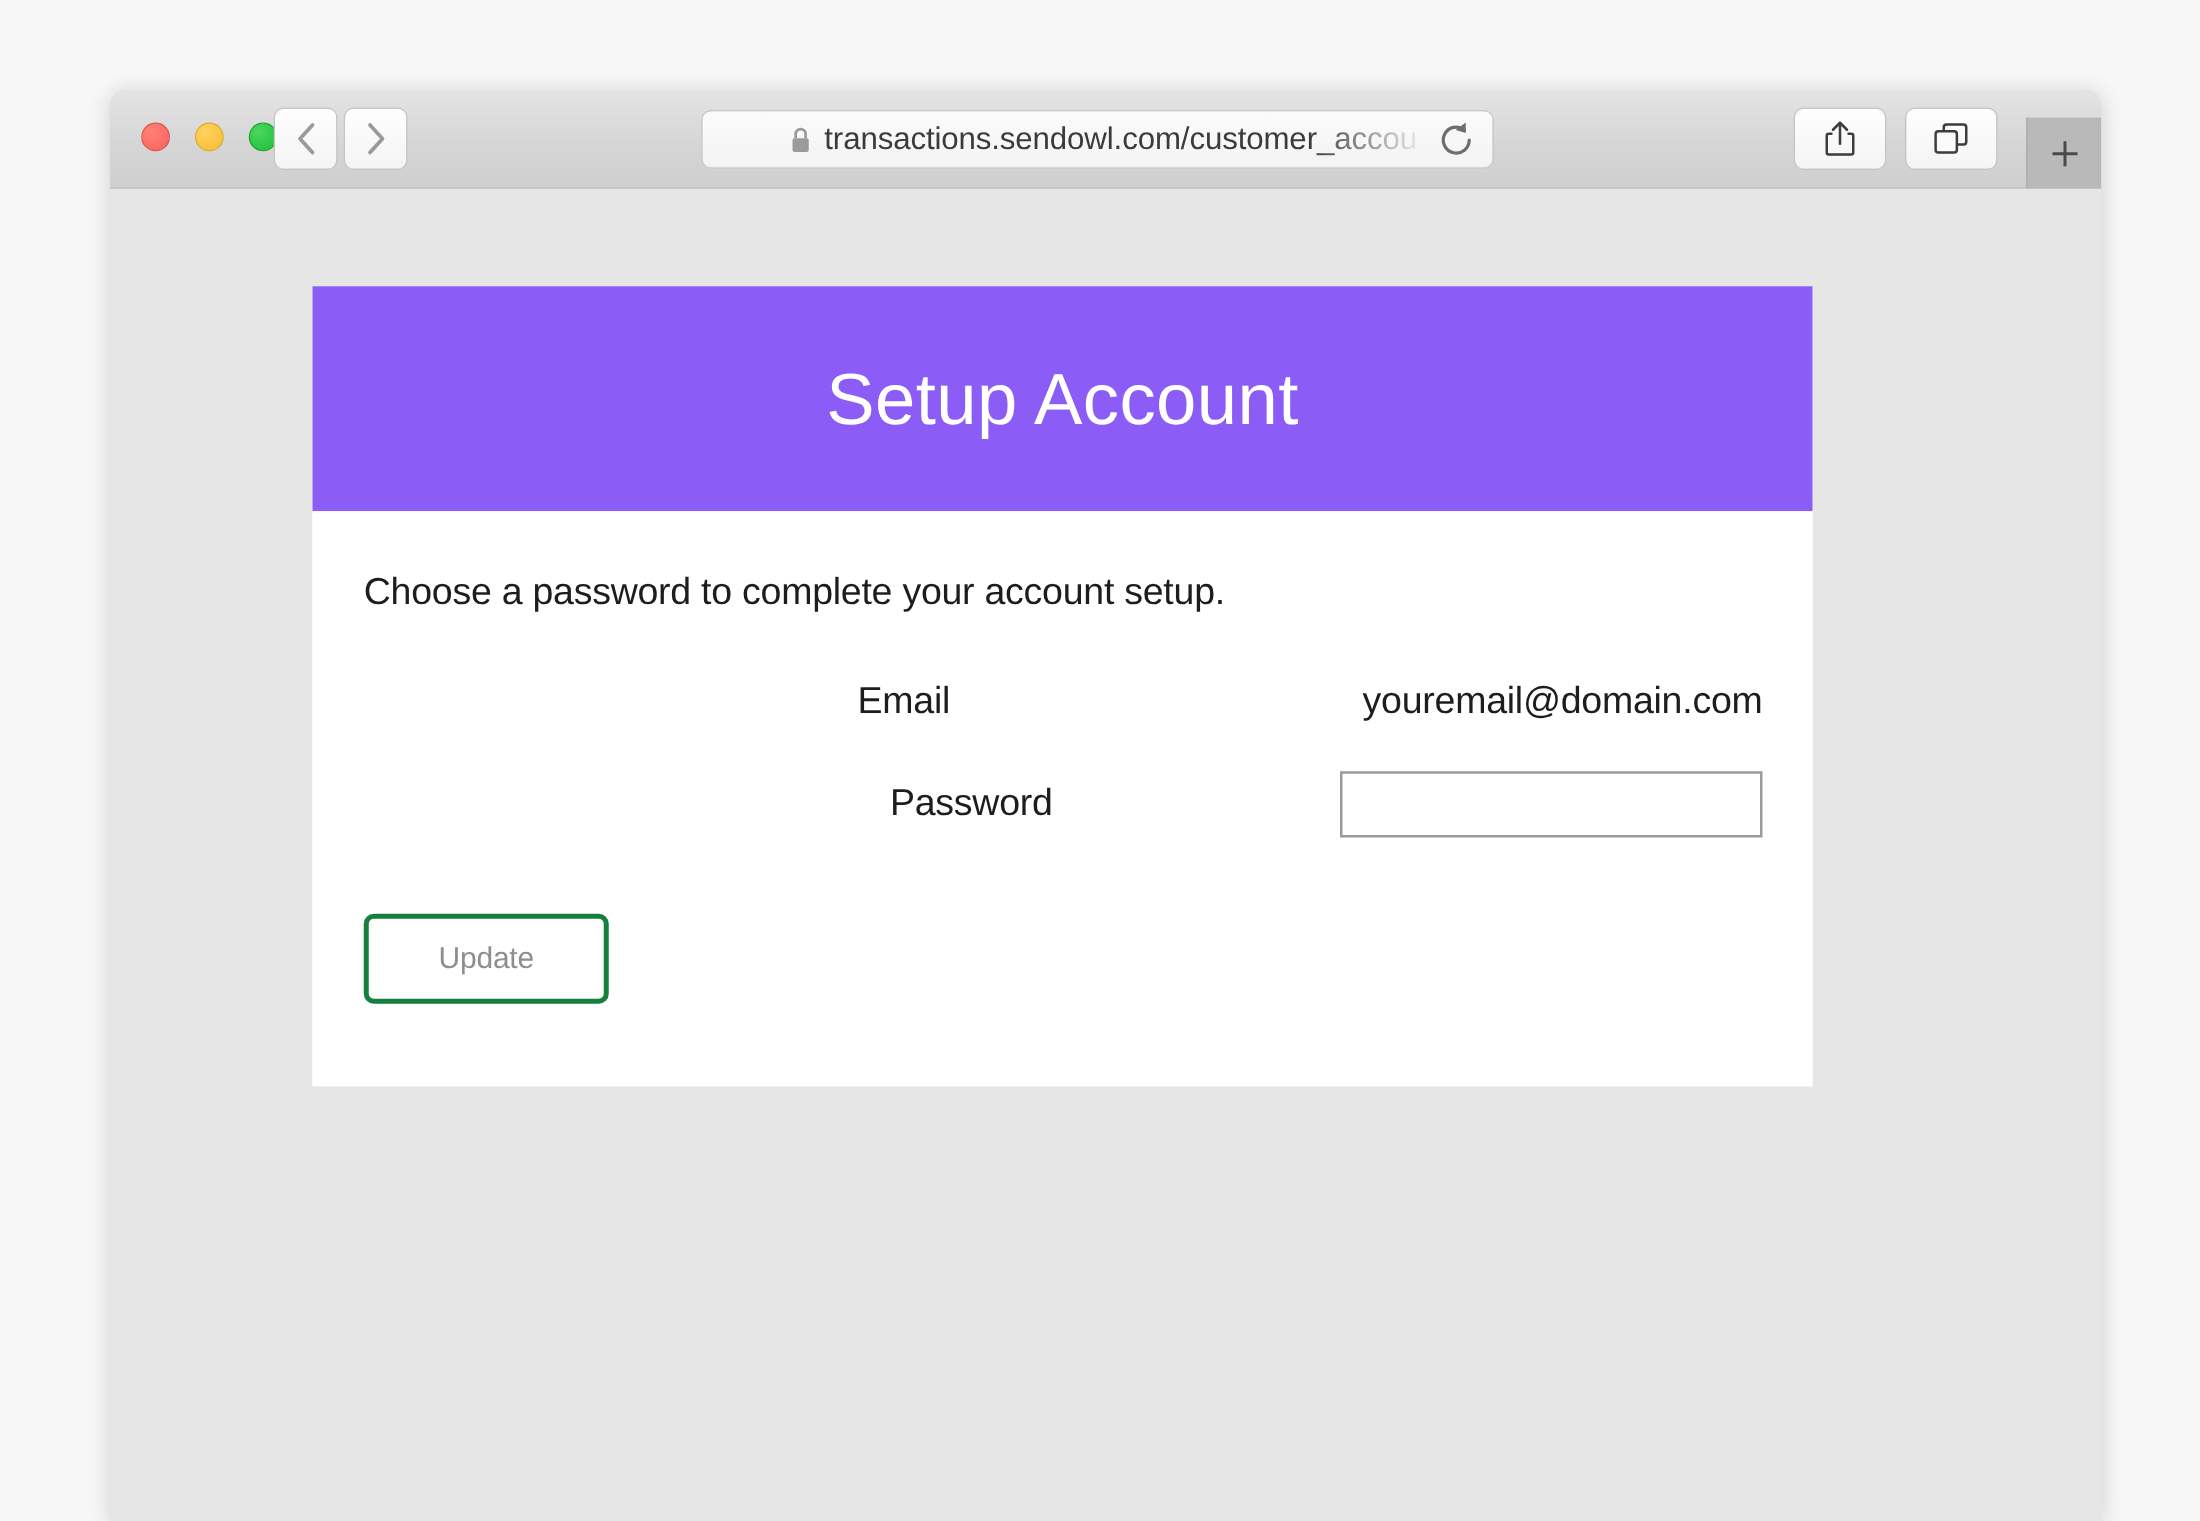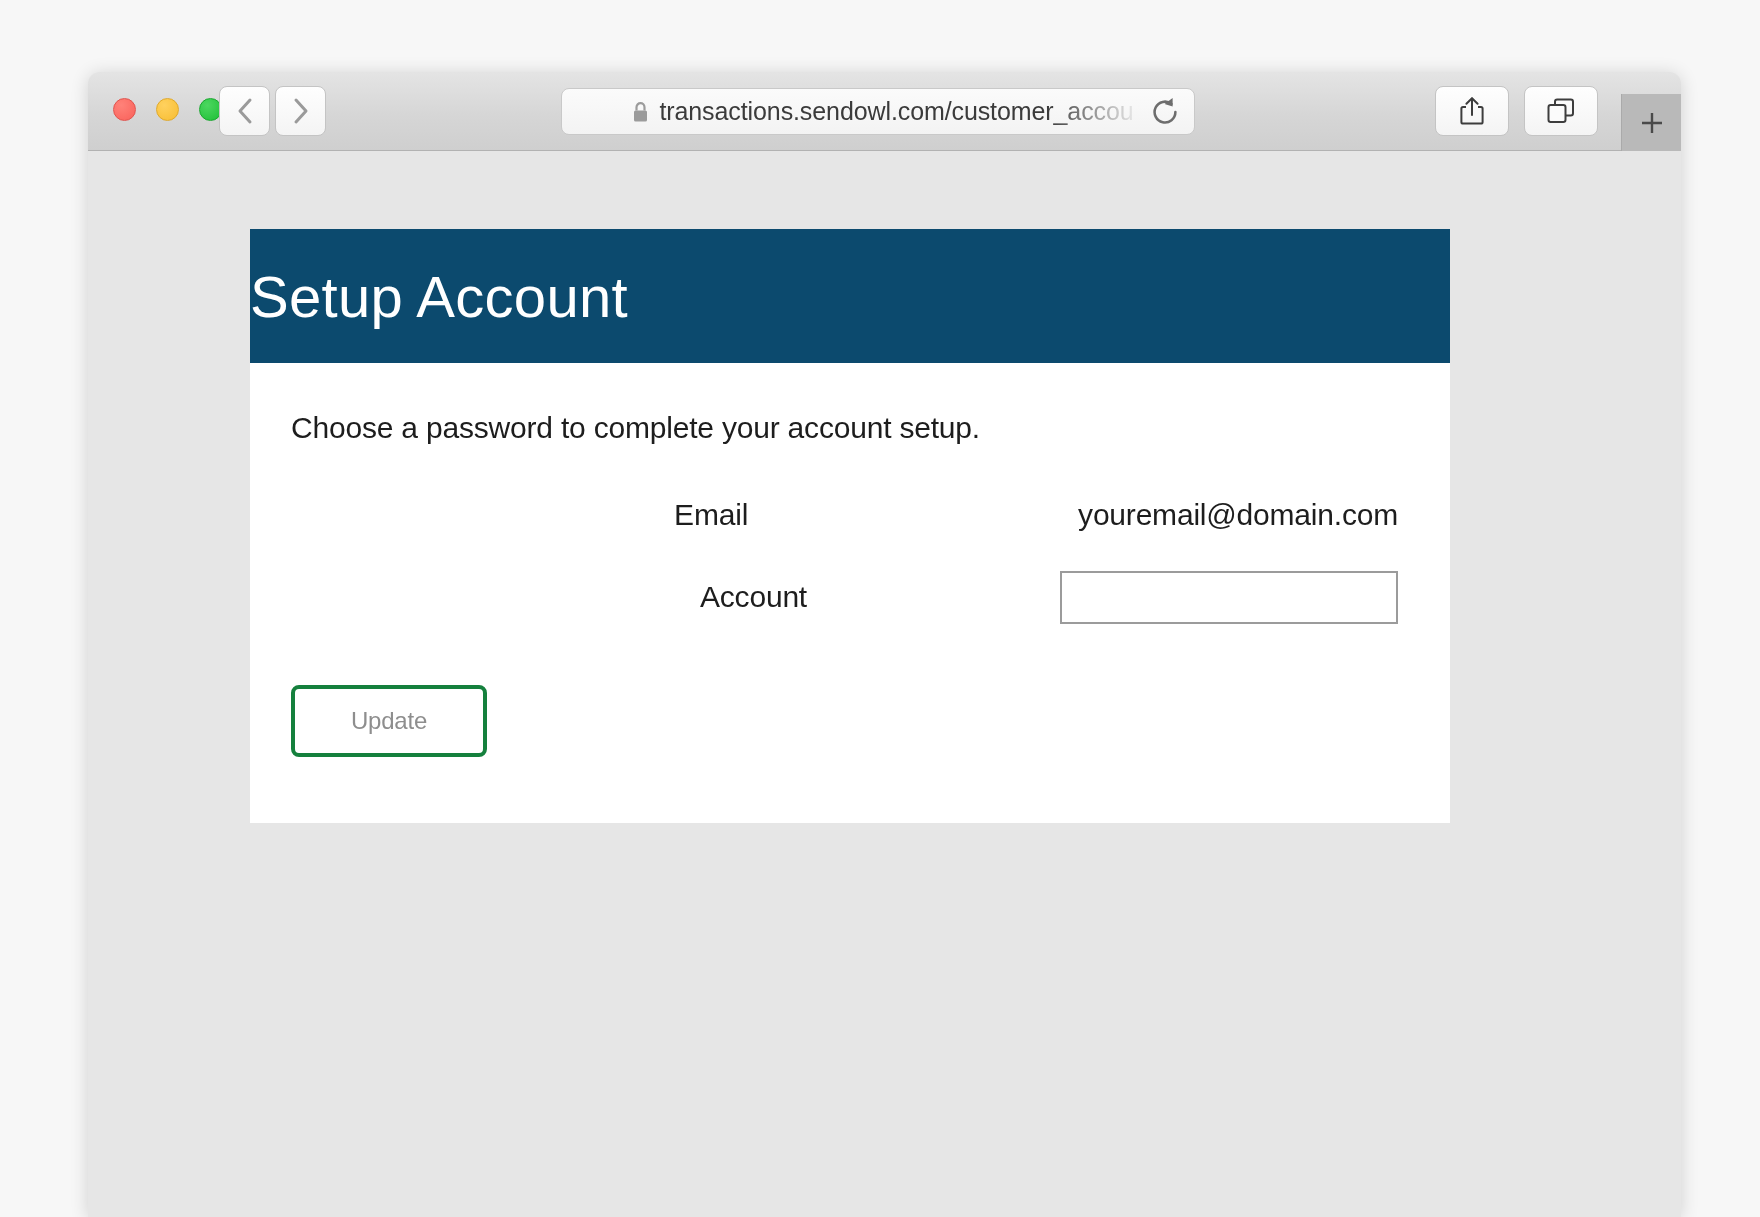--- a/index.html
+++ b/index.html
@@ -159,34 +159,35 @@
 
   .card {
     position: absolute;
     left: 162px;
     top: 78px;
     width: 1200px;
     background: #ffffff;
   }
 
   .card-header {
-    height: 134px;
-    background: #0c4a6e;
-    display: flex;
-    align-items: center;
+    height: 180px;
+    background: #8b5cf6;
+    display: flex;
+    align-items: center;
+    justify-content: center;
   }
   .card-title {
     color: #ffffff;
     font-size: 58px;
     font-weight: 400;
     letter-spacing: 0.3px;
   }
 
   .card-body {
-    padding: 48px 52px 66px 41px;
+    padding: 48px 40px 66px 41px;
     background: #ffffff;
     min-height: 440px;
   }
 
   .lead {
     font-size: 30px;
     color: #1d1d1d;
     margin-bottom: 36px;
     letter-spacing: -0.2px;
   }
@@ -317,21 +318,21 @@
         <p class="lead">Choose a password to complete your account setup.</p>
 
         <div class="form-row">
           <div class="form-label">Email</div>
           <div class="form-value">youremail@domain.com</div>
         </div>
 
         <div class="row-gap"></div>
 
         <div class="form-row">
-          <div class="form-label">Account</div>
+          <div class="form-label">Password</div>
           <input class="text-input" type="password" placeholder="" style="">
         </div>
 
         <div class="row-gap"></div>
 
 
         <button class="update-btn">Update</button>
 
       </div>
     </div>

